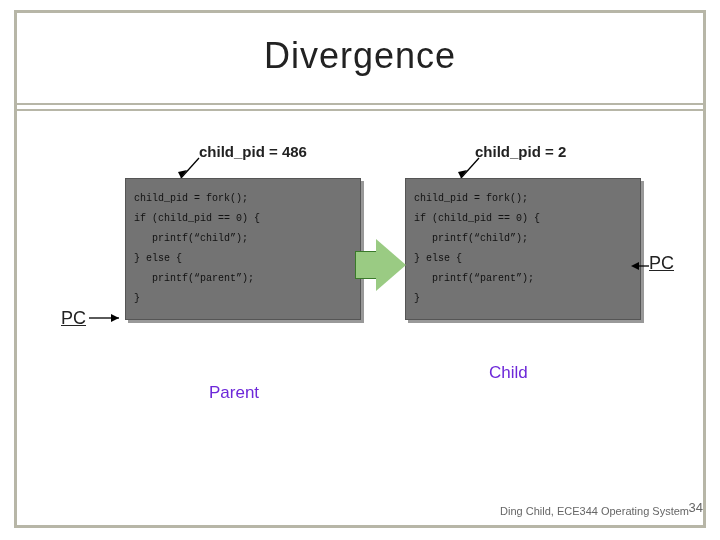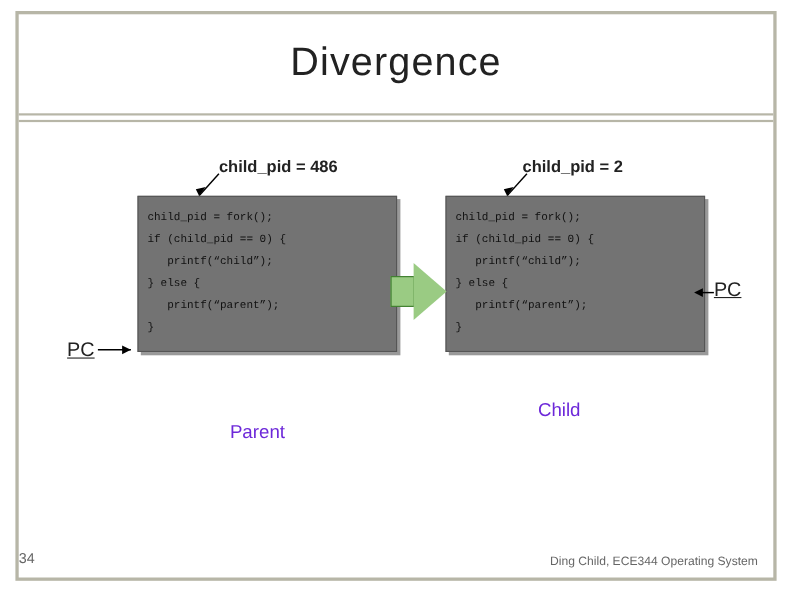--- a/index.html
+++ b/index.html
@@ -71,21 +71,21 @@
     position: absolute;
     font-size: 17px;
     color: #6d28d9;
     text-align: center;
   }
   .cap-left { top: 370px; left: 192px; }
   .cap-right { top: 350px; left: 472px; }
   .page-num {
     position: absolute;
     bottom: 10px; left: 0; right: 0;
-    text-align: left;
+    text-align: right;
     font-size: 13px;
     color: #666;
   }
   .footer {
     position: absolute;
     bottom: 8px; right: 14px;
     font-size: 11px;
     color: #666;
   }
   

